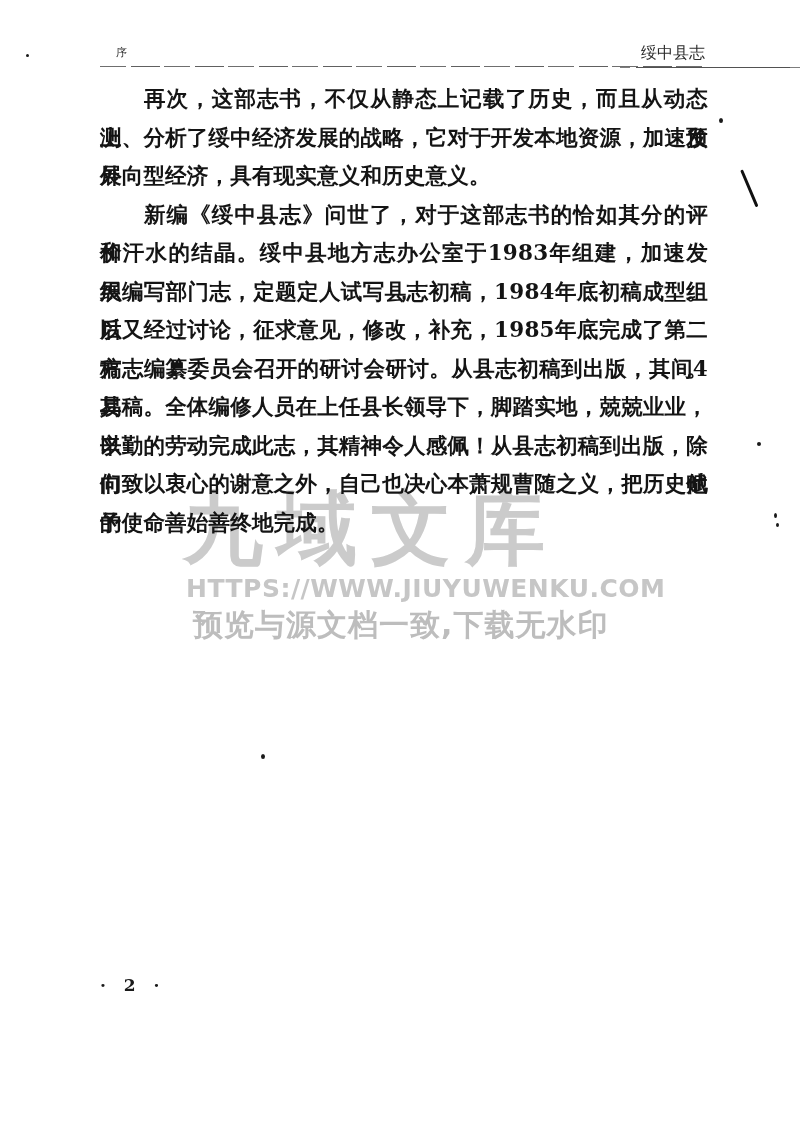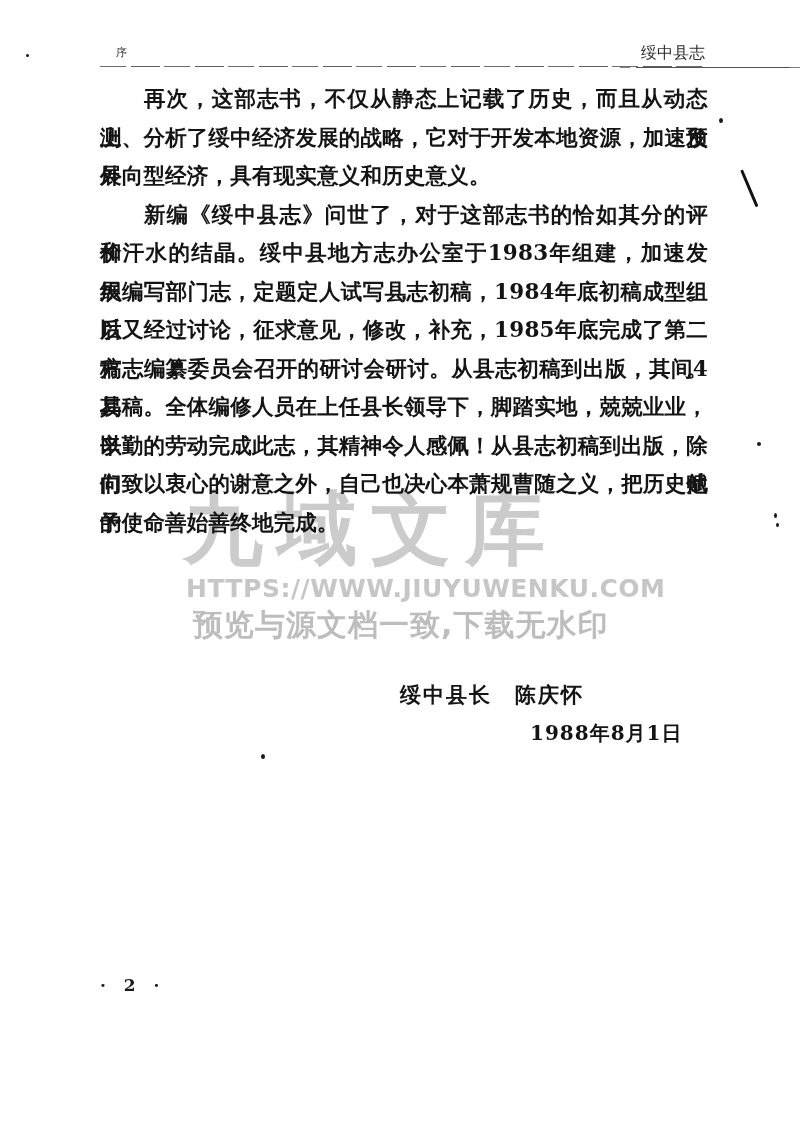--- a/index.html
+++ b/index.html
@@ -213,24 +213,20 @@
       <div class="line justify">辛勤的劳动完成此志，其精神令人感佩！从县志初稿到出版，除向他</div>
       <div class="line justify">们致以衷心的谢意之外，自己也决心本萧规曹随之义，把历史赋予</div>
       <div class="line">的使命善始善终地完成。</div>
     </div>
 
     <div class="para">
     </div>
 
   </div>
 
-  <div id="signature">
-    <div class="sig-name">绥中县长　陈庆怀</div>
-    <div class="sig-date">1988年8月1日</div>
-  </div>
 
   <div id="folio">· 2 ·</div>
 
   <div class="speck" id="speck-a"></div>
   <div class="speck" id="speck-b"></div>
   <div class="speck" id="speck-c"></div>
   <div class="speck" id="speck-d"></div>
   <div class="speck" id="speck-e"></div>
   <div class="speck" id="speck-f"></div>
   <div id="streak"></div>

